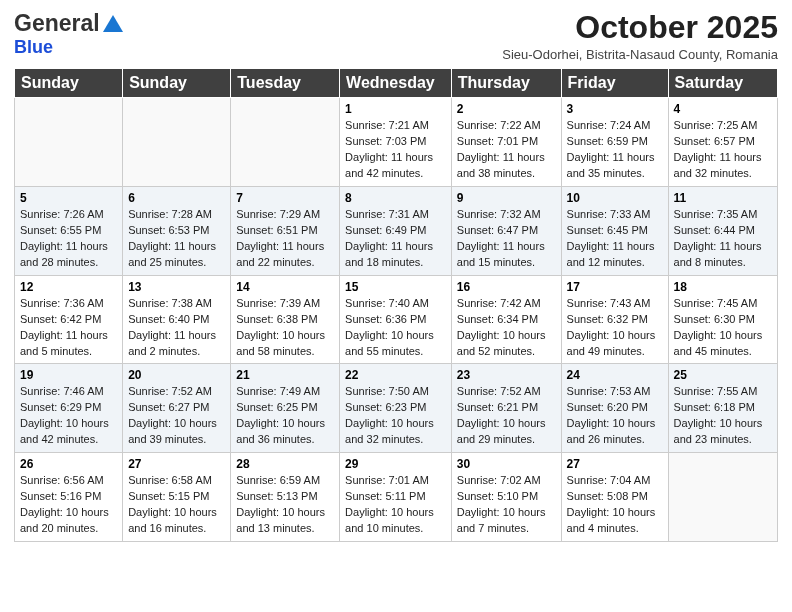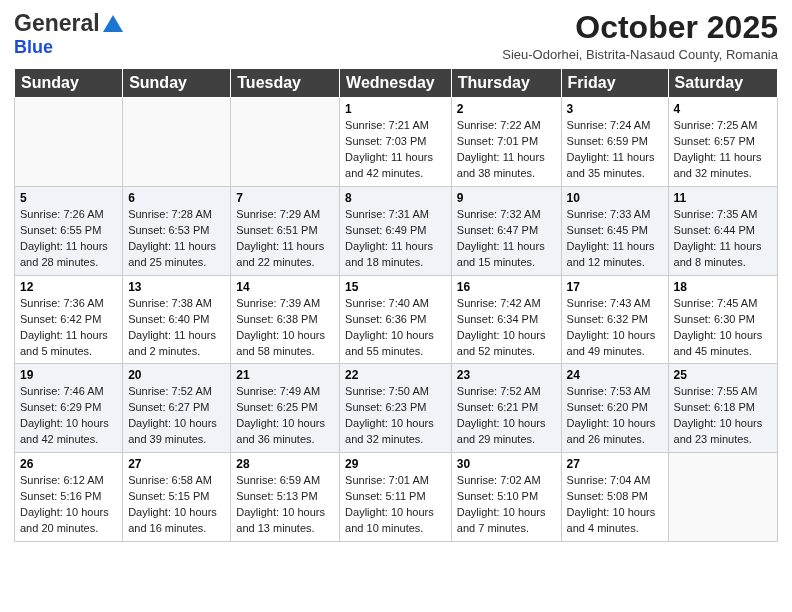--- a/index.html
+++ b/index.html
@@ -289,21 +289,21 @@
           <td>
             <span class="day-num">25</span>
             <div class="day-info">Sunrise: 7:55 AM
 Sunset: 6:18 PM
 Daylight: 10 hours and 23 minutes.</div>
           </td>
         </tr>
         <tr>
           <td>
             <span class="day-num">26</span>
-            <div class="day-info">Sunrise: 6:12 AM
+            <div class="day-info">Sunrise: 6:56 AM
 Sunset: 5:16 PM
 Daylight: 10 hours and 20 minutes.</div>
           </td>
           <td>
             <span class="day-num">27</span>
             <div class="day-info">Sunrise: 6:58 AM
 Sunset: 5:15 PM
 Daylight: 10 hours and 16 minutes.</div>
           </td>
           <td>

